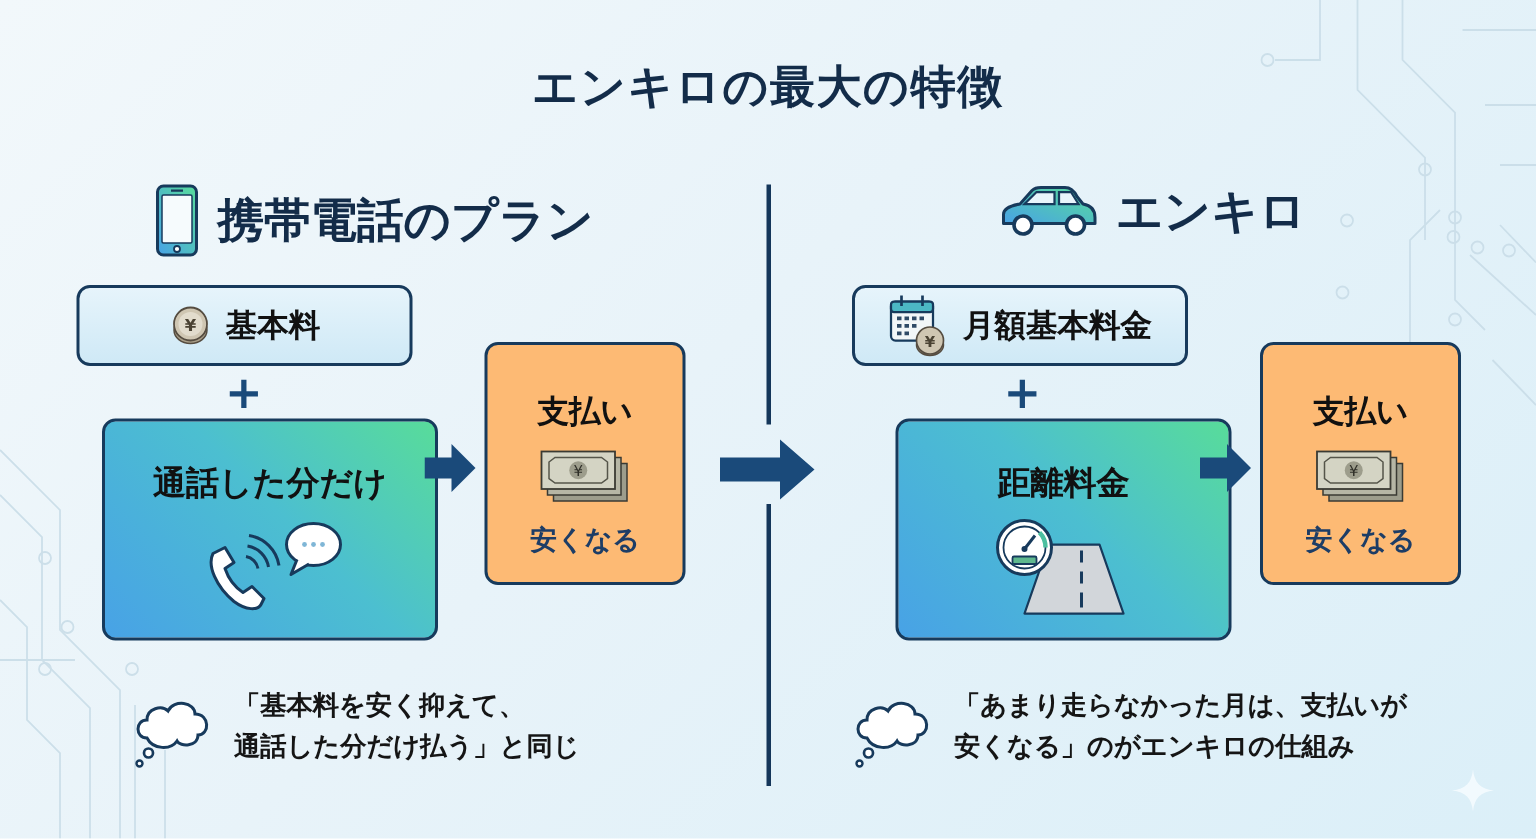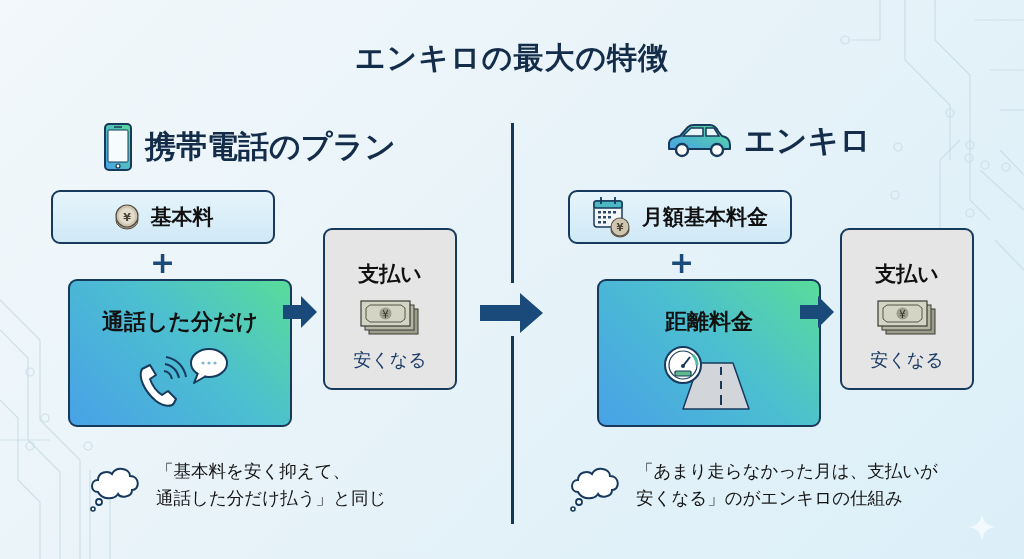--- a/index.html
+++ b/index.html
@@ -31,41 +31,41 @@
   }
   .box-grad {
     background: linear-gradient(45deg, #48a2e6 0%, #4cbfd0 55%, #58dc9a 100%);
     margin-left: 17px;
   }
   .box-grad .label {
     position: absolute; left: 0; right: 0; top: 26px; text-align: center;
     font-size: 22px; font-weight: bold; color: #111;
   }
   .box-white {
-    background: #e5e5e5; text-align: center;
+    background: #fdba74; text-align: center;
   }
   .box-white .pay {
     position: absolute; left: 0; right: 0; top: 30px;
     font-size: 21px; font-weight: bold; color: #111;
   }
   .box-white .cheap {
     position: absolute; left: 0; right: 0; top: 118px;
-    font-size: 18px; font-weight: normal; color: #1d3d66;
+    font-size: 18px; font-weight: bold; color: #1d3d66;
   }
   .box-white .money { position: absolute; left: 50%; top: 70px; transform: translateX(-50%); }
   .plus {
     position: absolute; font-size: 30px; font-weight: bold; color: #1a4a7a; line-height: 1;
   }
   .arrow { position: absolute; }
   .divider { position: absolute; left: 511px; width: 3px; background: #14365a; }
   .note {
     position: absolute; display: flex; align-items: flex-start; gap: 14px;
   }
   .note-text {
-    font-size: 17.5px; font-weight: normal; color: #151515; line-height: 27px;
+    font-size: 17.5px; font-weight: bold; color: #151515; line-height: 27px;
   }
   .sparkle { position: absolute; right: 28px; bottom: 18px; }
 </style>
 </head>
 <body>
 
 <div class="canvas">
 
   <svg class="circuit" width="1024" height="559">
     <g stroke="#c9dde8" stroke-width="1.2" fill="none" opacity="0.9">

